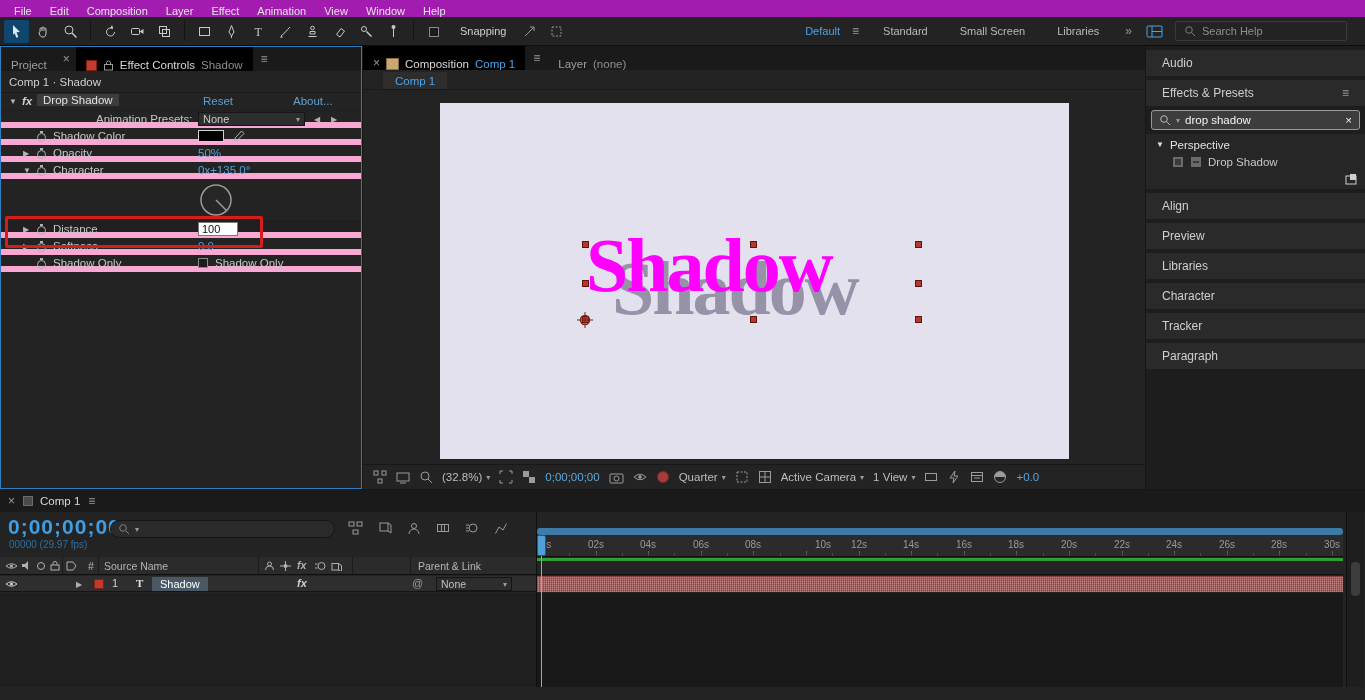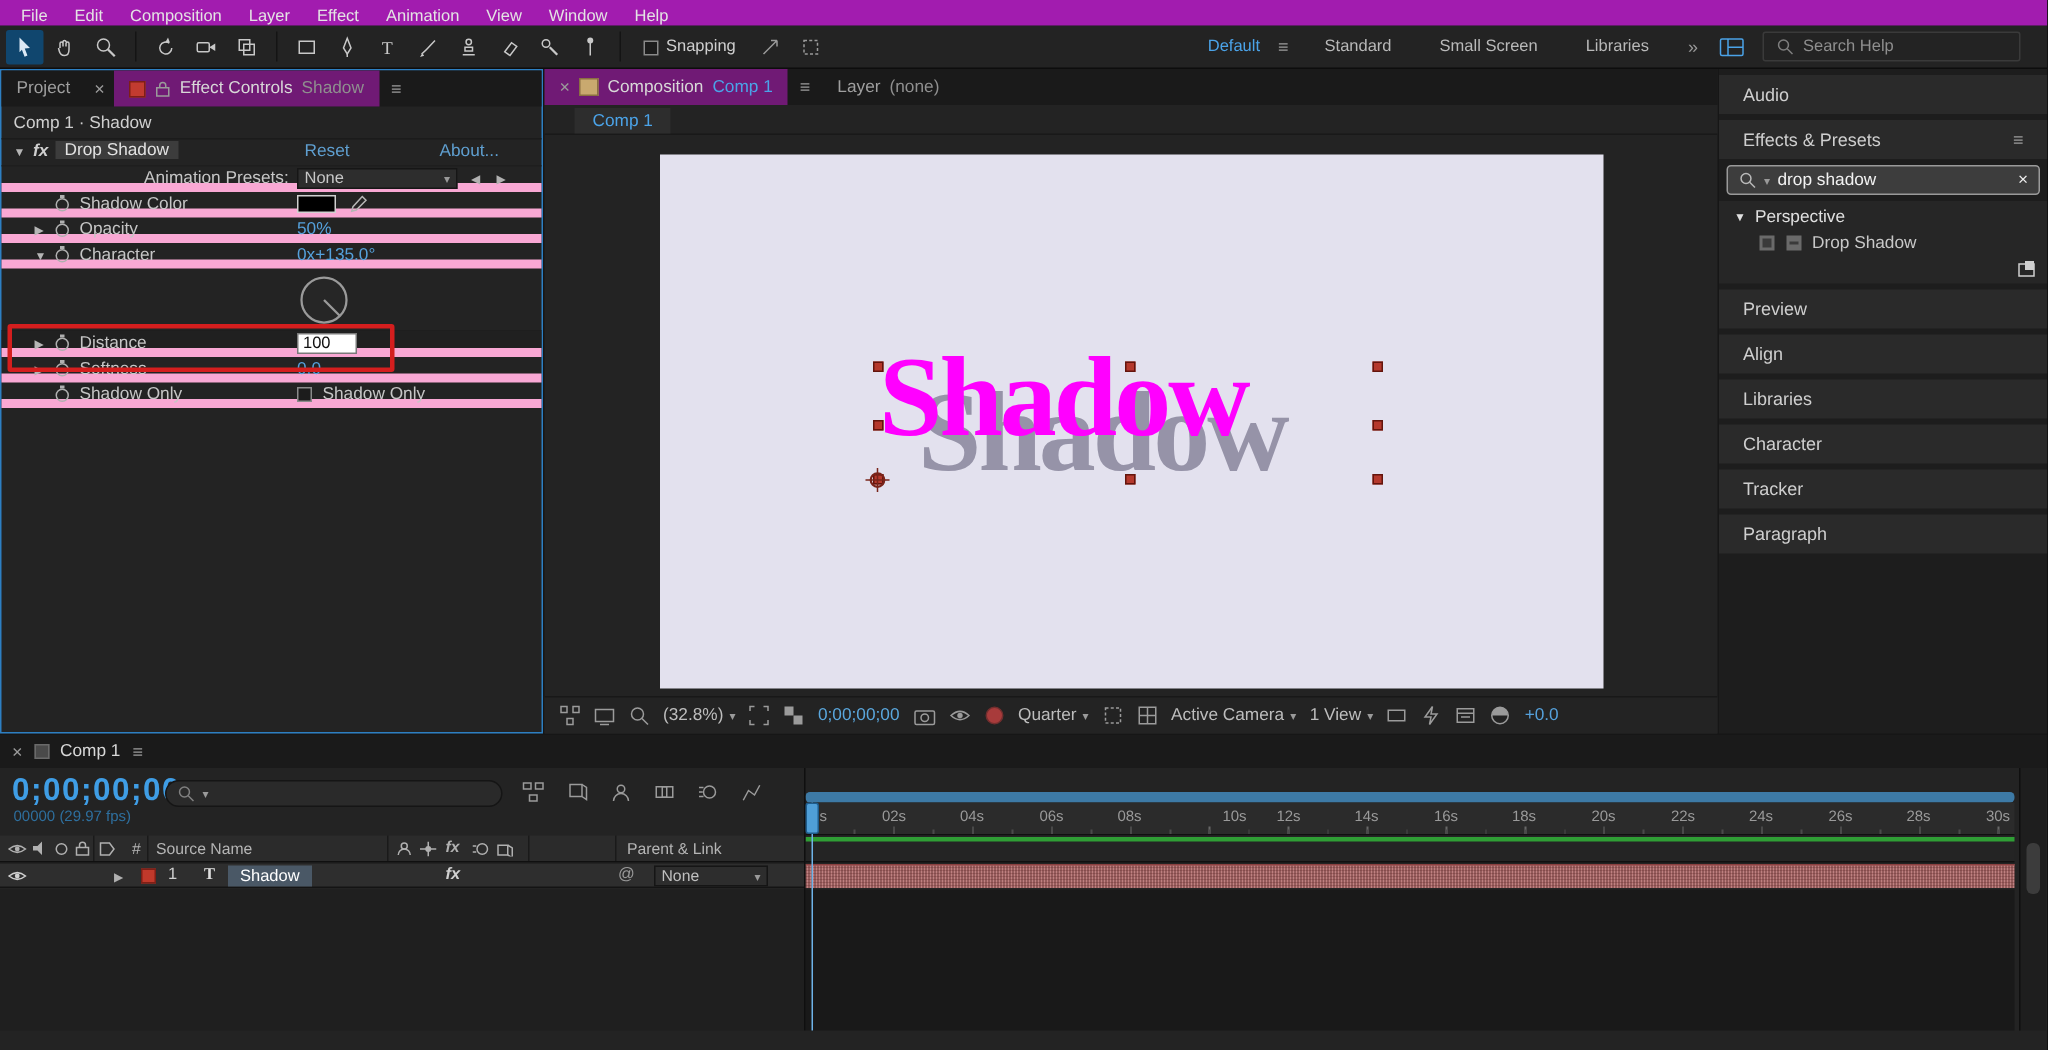--- a/index.html
+++ b/index.html
@@ -7,32 +7,32 @@
 #screen{position:relative;width:1365px;height:700px;background:#161616;font-family:"Liberation Sans",sans-serif;font-size:12px;color:#c8c8c8;overflow:hidden}
 svg{display:block}
 
 #menubar{position:absolute;left:0;top:0;width:100%;height:17px;background:#a21caf;display:flex;align-items:flex-end;padding-left:5px;z-index:6}
 .menu-item{padding:0 9px;font-size:11px;color:#e4e4e4}
 
 #toolbar{position:absolute;left:0;top:17px;width:100%;height:29px;background:#232323;border-bottom:1px solid #0d0d0d;display:flex;align-items:center;padding:0 4px;gap:2px;z-index:5}
 .tool{width:25px;height:23px;display:flex;align-items:center;justify-content:center;border-radius:2px}
 .tool.active{background:#10466e}
 .tb-sep{width:1px;height:20px;background:#141414;margin:0 5px}
-#snap{display:flex;align-items:flex-end;gap:5px;margin:0 8px;font-size:11px;color:#cfcfcf}
+#snap{display:flex;align-items:flex-end;gap:21px;margin:0 8px;font-size:11px;color:#cfcfcf}
 .cb{width:10px;height:10px;border:1px solid #8a8a8a;background:#1c1c1c;display:inline-block}
 #workspaces{display:flex;align-items:center;margin-left:auto;font-size:11px}
 .ws{padding:0 16px;color:#b9b9b9}
 .ws.active{color:#4ba3e8;padding-right:4px}
 .hamb{color:#9a9a9a;padding:0 8px;font-size:12px}
 #chev{color:#9a9a9a;padding:0 10px;font-size:12px}
 #help-search{display:flex;align-items:center;gap:6px;border:1px solid #3a3a3a;border-radius:2px;height:20px;padding:0 8px;margin:0 14px 0 8px;width:172px;color:#8f8f8f;font-size:11px}
 
 .tabbar{height:24px;background:#1a1a1a;display:flex;align-items:center;font-size:11.5px;color:#9f9f9f}
-.tab{height:100%;display:flex;align-items:center;gap:6px;padding:0 10px}
-.tab.active{background:#701a75;color:#d8d8d8}
+.tab{height:100%;display:flex;align-items:flex-end;gap:6px;padding:0 10px}
+.tab.active{background:#000000;color:#d8d8d8}
 .dim{color:#8f8f8f}
 .blue{color:#4ba3e8}
 .tclose{color:#9a9a9a;font-size:12px}
 
 #left-panel{position:absolute;left:0;top:46px;width:362px;height:443px;background:#232323;border:1px solid #2d7fc2;z-index:4}
 #crumb{height:22px;display:flex;align-items:center;padding-left:8px;font-size:11.5px;color:#cfcfcf;border-bottom:1px solid #1b1b1b}
 #ec-rows{position:relative}
 .fx-row{position:relative;height:18px;font-size:11.5px;border-bottom:1px solid #1e1e1e}
 .pr-row{position:relative;height:17px;font-size:11.5px;color:#c6c6c6;border-bottom:6px solid #f9a8d4}
 .p-tri{position:absolute;left:22px;top:4px;font-size:8px;color:#b5b5b5}
@@ -470,24 +470,24 @@
         <span>Drop Shadow</span>
       </div>
       <div class="tree-row" style="justify-content:flex-end;padding-right:8px">
         <svg width="12" height="12">
             <rect x="1" y="3" width="10" height="8" fill="none" stroke="#cfcfcf"></rect>
             <rect x="5" y="1" width="6" height="6" fill="#cfcfcf"></rect>
           </svg>
       </div>
     </div>
     <div class="rp-h">
+        <span>Align</span>
+      </div>
+    <div class="rp-h">
         <span>Preview</span>
-      </div>
-    <div class="rp-h">
-        <span>Align</span>
       </div>
     <div class="rp-h">
         <span>Libraries</span>
       </div>
     <div class="rp-h">
         <span>Character</span>
       </div>
     <div class="rp-h">
         <span>Tracker</span>
       </div>

